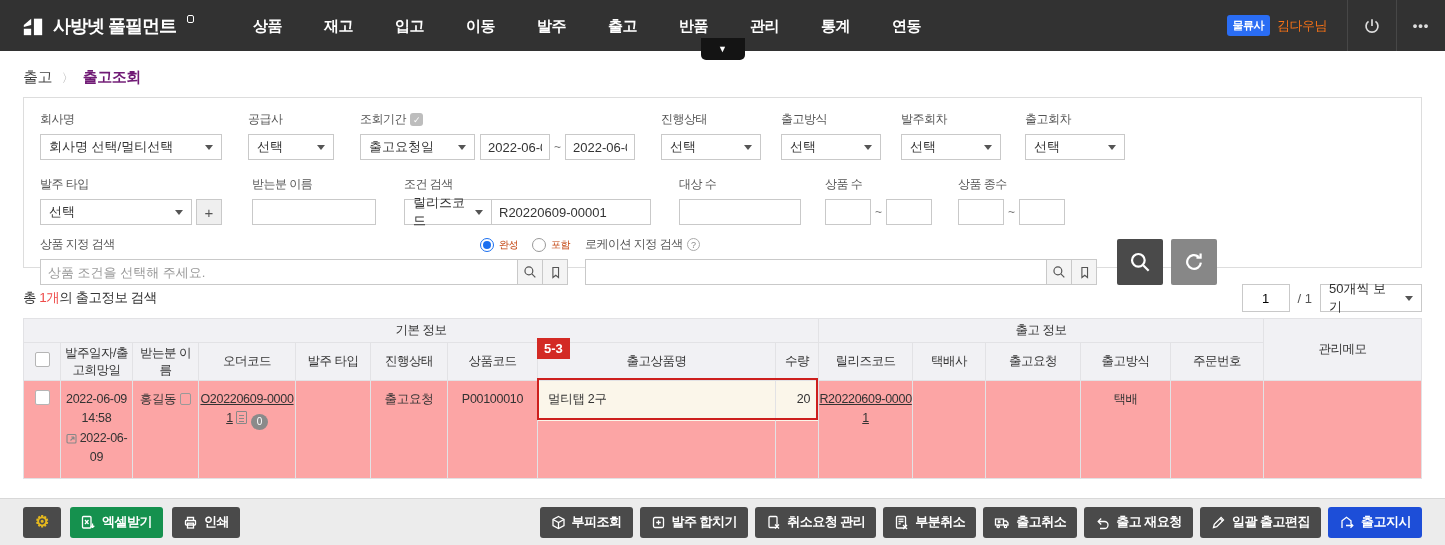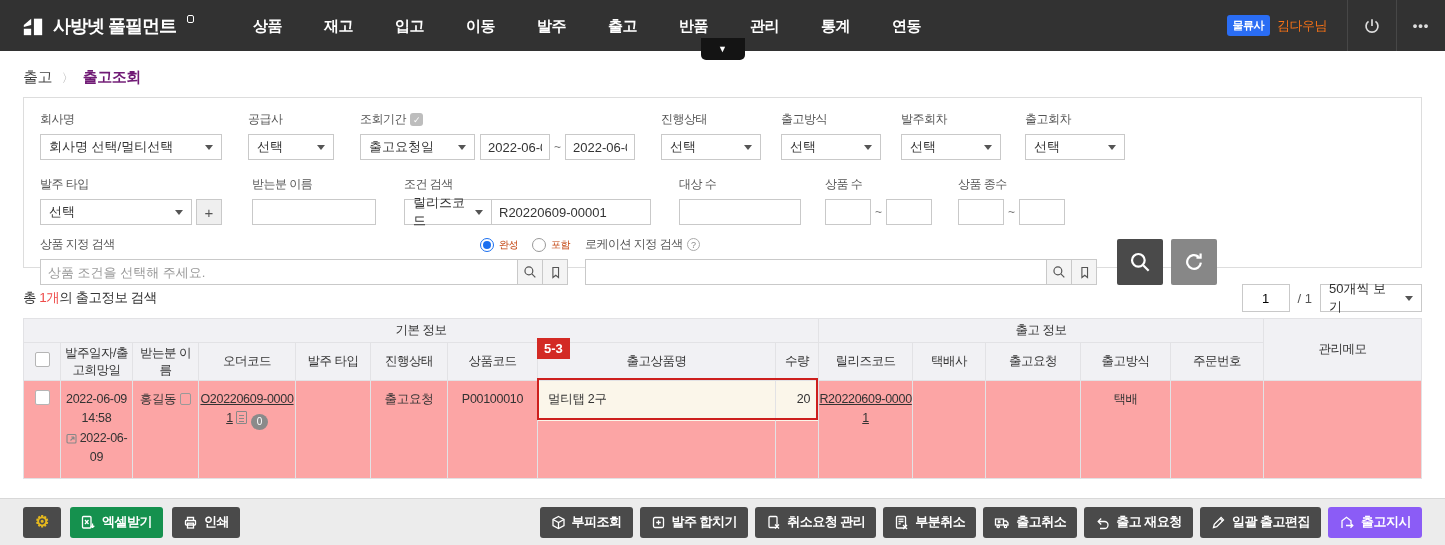--- a/index.html
+++ b/index.html
@@ -88,21 +88,21 @@
   .annotation-box{position:absolute;left:514px;top:60px;width:281px;height:42px;border:2px solid #cd1f1d;pointer-events:none}
   .annotation-badge{position:absolute;left:-2px;top:-42px;background:#d32a24;color:#fff;font-size:13px;font-weight:bold;padding:3px 7px;letter-spacing:0}
 
   
   .toolbar{position:absolute;left:0;bottom:0;width:1445px;height:47px;background:#ececec;border-top:1px solid #d8d8d8;display:flex;align-items:center;padding:0 23px}
   .tbtn{height:31px;border:none;border-radius:3px;background:#4a4a4a;color:#fff;font-size:13px;font-weight:bold;display:flex;align-items:center;gap:6px;padding:0 11px;cursor:pointer;letter-spacing:-0.5px;white-space:nowrap}
   .tbtn svg{stroke:#fff;fill:none;stroke-width:1.3}
   .tbtn-gear{width:38px;justify-content:center;padding:0}
   .gear-glyph{color:#e3b71e;font-size:16px;line-height:1}
   .tbtn-green{background:#15914e}
-  .tbtn-blue{background:#8b5cf6}
+  .tbtn-blue{background:#1d4ed8}
   .tb-left{display:flex;gap:9px}
   .tb-right{margin-left:auto;display:flex;gap:7px}
 </style>
 </head>
 <body>
 
 <div class="nav">
   <div class="logo">
     <svg width="22" height="22" viewBox="0 0 24 24">
       <polygon points="2,11 10,4 10,11 2,13" fill="#fff"></polygon>

